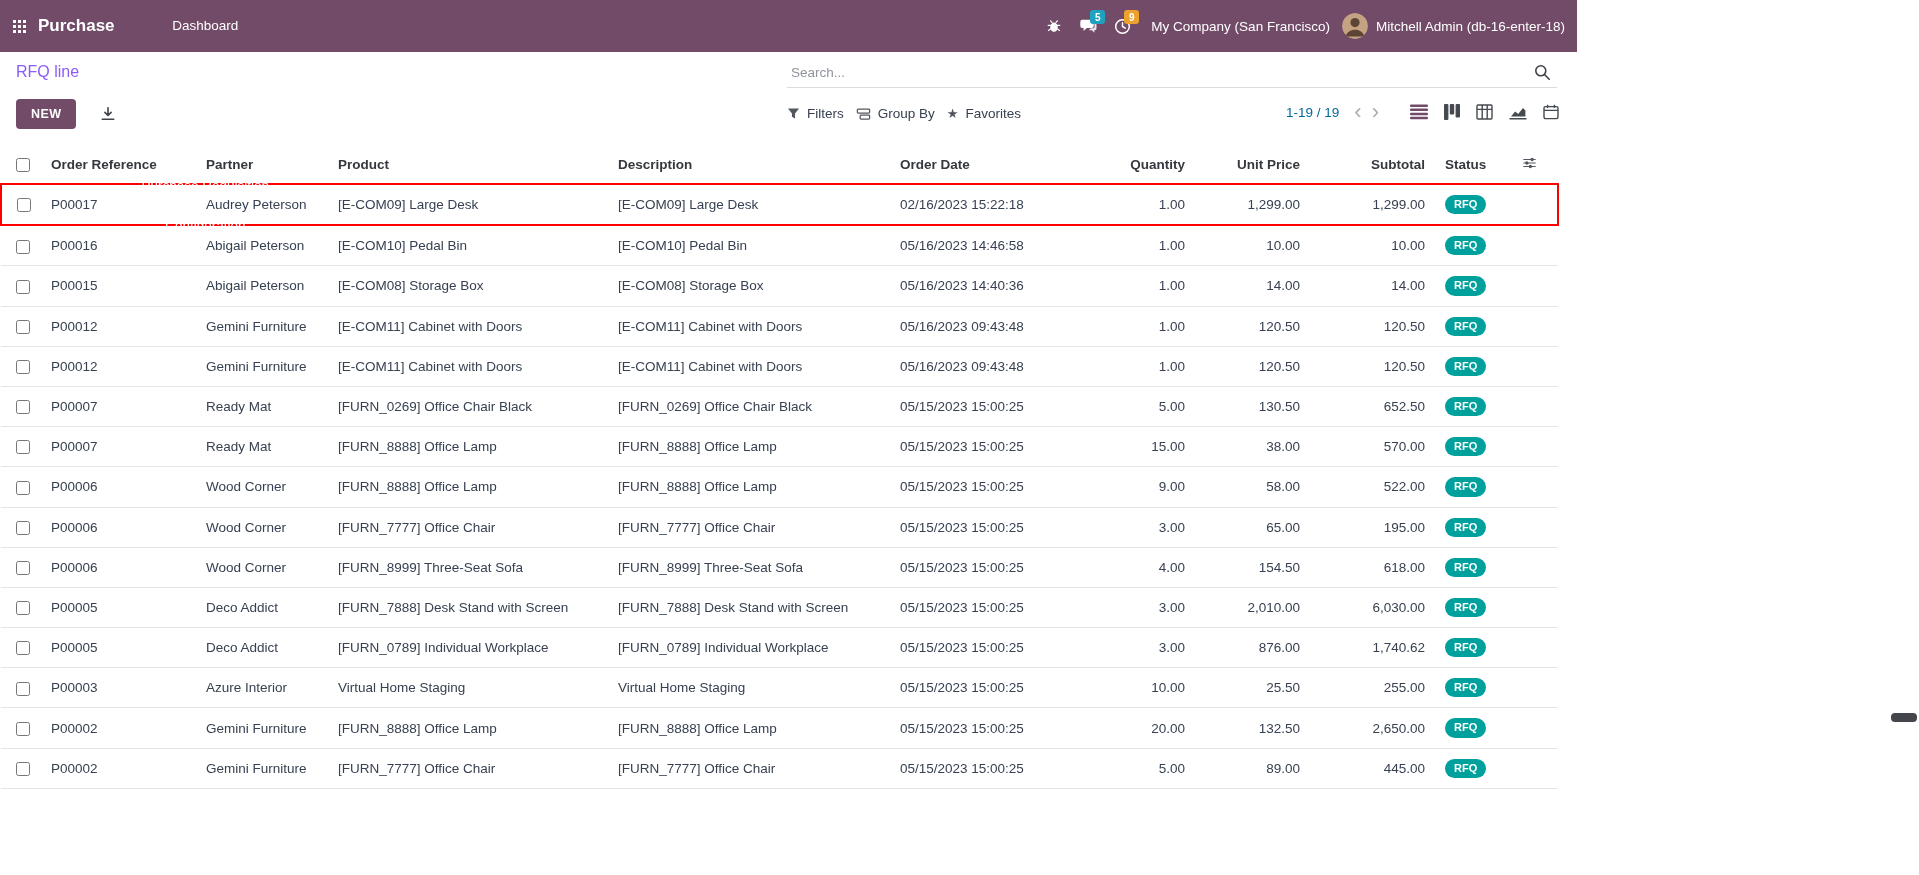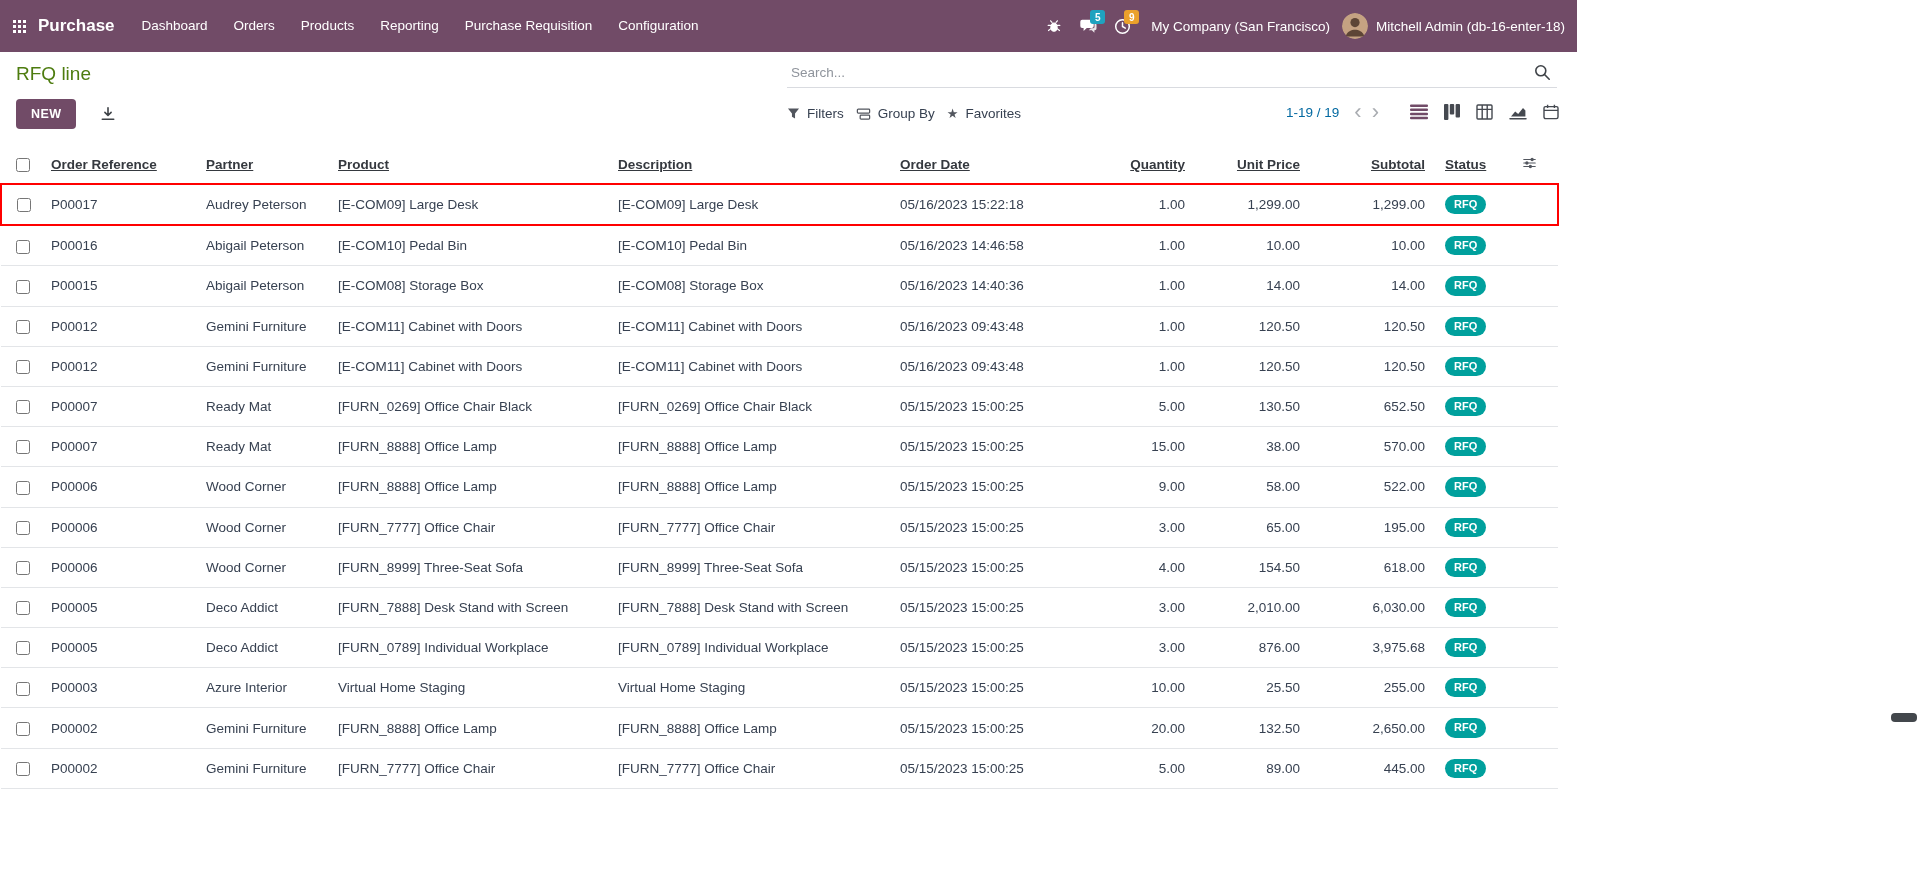--- a/index.html
+++ b/index.html
@@ -12,37 +12,37 @@
 
   
   .navbar {
     height:52px; background:var(--navbar-bg,#714B67); display:flex; align-items:center;
     color:#fff; padding-right:4px;
   }
   .apps-btn { width:38px; height:40px; display:flex; align-items:center; justify-content:center; cursor:pointer; }
   .grid9 { display:grid; grid-template-columns:repeat(3,3px); grid-gap:2px; }
   .grid9 i { width:3px; height:3px; background:#fff; display:block; }
   .brand { font-size:17px; font-weight:600; margin:0 14px 0 0; cursor:pointer; }
-  .nav-menu { display:flex; align-items:center; height:40px; }
+  .nav-menu { display:flex; align-items:center; height:40px;flex-direction:column; }
   .nav-item { font-size:13.5px; padding:0 13px; line-height:40px; color:#fff; cursor:pointer; white-space:nowrap; }
   .systray { margin-left:auto; display:flex; align-items:center; }
   .tray-icon { position:relative; width:34px; height:40px; display:flex; align-items:center; justify-content:center; cursor:pointer; }
   .badge-count {
     position:absolute; top:4px; right:0; min-width:15px; height:14px; border-radius:3px;
     color:#fff; font-size:10px; font-weight:700; display:flex; align-items:center; justify-content:center; padding:0 3px;
   }
   .badge-count.msg { background:var(--messages-badge-bg,#1fa2bf); }
   .badge-count.act { background:var(--activities-badge-bg,#eba12b); }
   .company { font-size:13.5px; padding:0 12px; cursor:pointer; white-space:nowrap; }
   .avatar { width:26px; height:26px; border-radius:50%; overflow:hidden; flex:0 0 auto; cursor:pointer; }
   .username { font-size:13.5px; padding:0 8px; cursor:pointer; white-space:nowrap; }
 
   
   .cp-top { position:relative; height:42px; }
-  .page-title { position:absolute; left:16px; top:11px; font-size:19px; color:#4d7c0f; }
+  .page-title { position:absolute; left:16px; top:11px; font-size:16px; color:#8b5cf6; }
   .searchbar {
     position:absolute; left:787px; right:20px; top:6px; height:30px;
     display:flex; align-items:center; border-bottom:1px solid #d9dbe0; padding:0 4px;
   }
   .searchbar input { flex:1; border:0; outline:0; font-size:13.5px; color:#701a75; font-family:inherit; background:transparent; }
   .searchbar input::placeholder { color:#8f949c; }
   .search-icon { display:flex; cursor:pointer; padding:2px; }
 
   .cp-bottom { position:relative; height:46px; }
   .left-controls { position:absolute; left:16px; top:5px; display:flex; align-items:center; gap:24px; }
@@ -57,21 +57,21 @@
   .right-controls { position:absolute; right:16px; top:8px; display:flex; align-items:center; }
   .pager-range { font-size:13.5px; color:#0369a1; margin-right:10px; cursor:pointer; }
   .chev { font-size:22px; color:#a9acb1; line-height:20px; padding:0 5px; cursor:pointer; }
   .view-switcher { display:flex; align-items:center; gap:12px; margin-left:24px; }
   .view-btn { display:flex; align-items:center; cursor:pointer; padding:2px; }
 
   
   table.rfq-table { width:1557px; border-collapse:collapse; table-layout:fixed; font-size:13.5px; color:#374151; margin-top:6px; }
   thead th {
     text-align:left; font-weight:700; color:#35393f; padding:10px 10px; border-bottom:1px solid #b5b9bd;
-    white-space:nowrap; overflow:hidden; cursor:pointer;text-decoration:underline;
+    white-space:nowrap; overflow:hidden; cursor:pointer;
   }
   tbody td {
     padding:10px 10px; border-bottom:1px solid #e3e5e8; white-space:nowrap; overflow:hidden; cursor:pointer;
   }
   th.num, td.num { text-align:right; }
   .cell-check { text-align:center !important; padding-left:4px !important; padding-right:0 !important; }
   input[type="checkbox"] { width:14px; height:14px; accent-color:var(--primary,#714B67); cursor:pointer; vertical-align:middle; }
   .cell-settings { text-align:center !important; }
   .badge-status {
     display:inline-block; background:var(--status-badge-bg,#00a09d); color:#fff; font-size:11px; font-weight:700;
@@ -294,21 +294,21 @@
         </th>
       </tr>
     </thead>
     <tbody>
         <tr class="data-row highlighted">
     <td class="cell-check"><input type="checkbox" style=""></td>
     <td>P00017</td>
     <td>Audrey Peterson</td>
     <td>[E-COM09] Large Desk</td>
     <td>[E-COM09] Large Desk</td>
-    <td>05/16/2023 15:22:18</td>
+    <td>02/16/2023 15:22:18</td>
     <td class="num">1.00</td>
     <td class="num">1,299.00</td>
     <td class="num">1,299.00</td>
     <td><span class="badge-status">RFQ</span></td>
     <td class="cell-settings"></td>
   </tr>
         <tr class="data-row">
     <td class="cell-check"><input type="checkbox" style=""></td>
     <td>P00016</td>
     <td>Abigail Peterson</td>
@@ -440,21 +440,21 @@
   </tr>
         <tr class="data-row">
     <td class="cell-check"><input type="checkbox" style=""></td>
     <td>P00005</td>
     <td>Deco Addict</td>
     <td>[FURN_0789] Individual Workplace</td>
     <td>[FURN_0789] Individual Workplace</td>
     <td>05/15/2023 15:00:25</td>
     <td class="num">3.00</td>
     <td class="num">876.00</td>
-    <td class="num">3,975.68</td>
+    <td class="num">1,740.62</td>
     <td><span class="badge-status">RFQ</span></td>
     <td class="cell-settings"></td>
   </tr>
         <tr class="data-row">
     <td class="cell-check"><input type="checkbox" style=""></td>
     <td>P00003</td>
     <td>Azure Interior</td>
     <td>Virtual Home Staging</td>
     <td>Virtual Home Staging</td>
     <td>05/15/2023 15:00:25</td>

